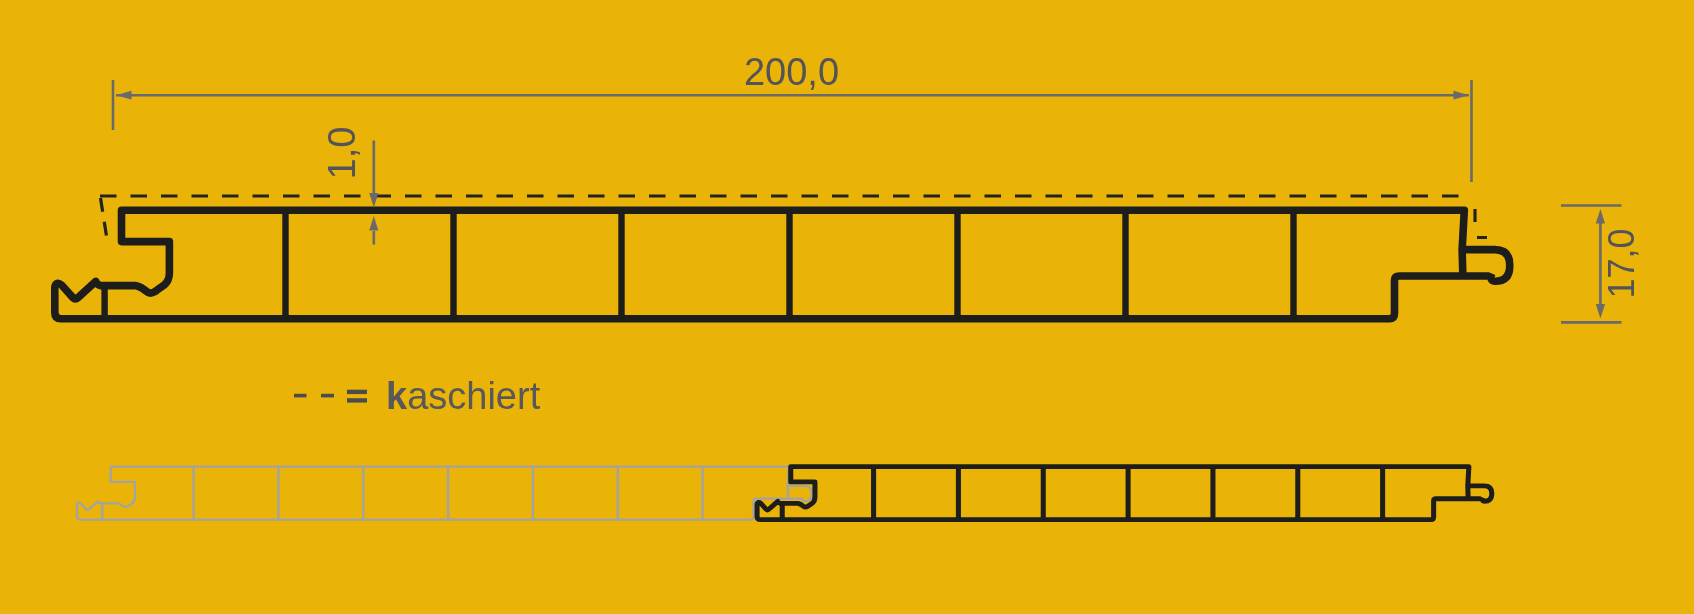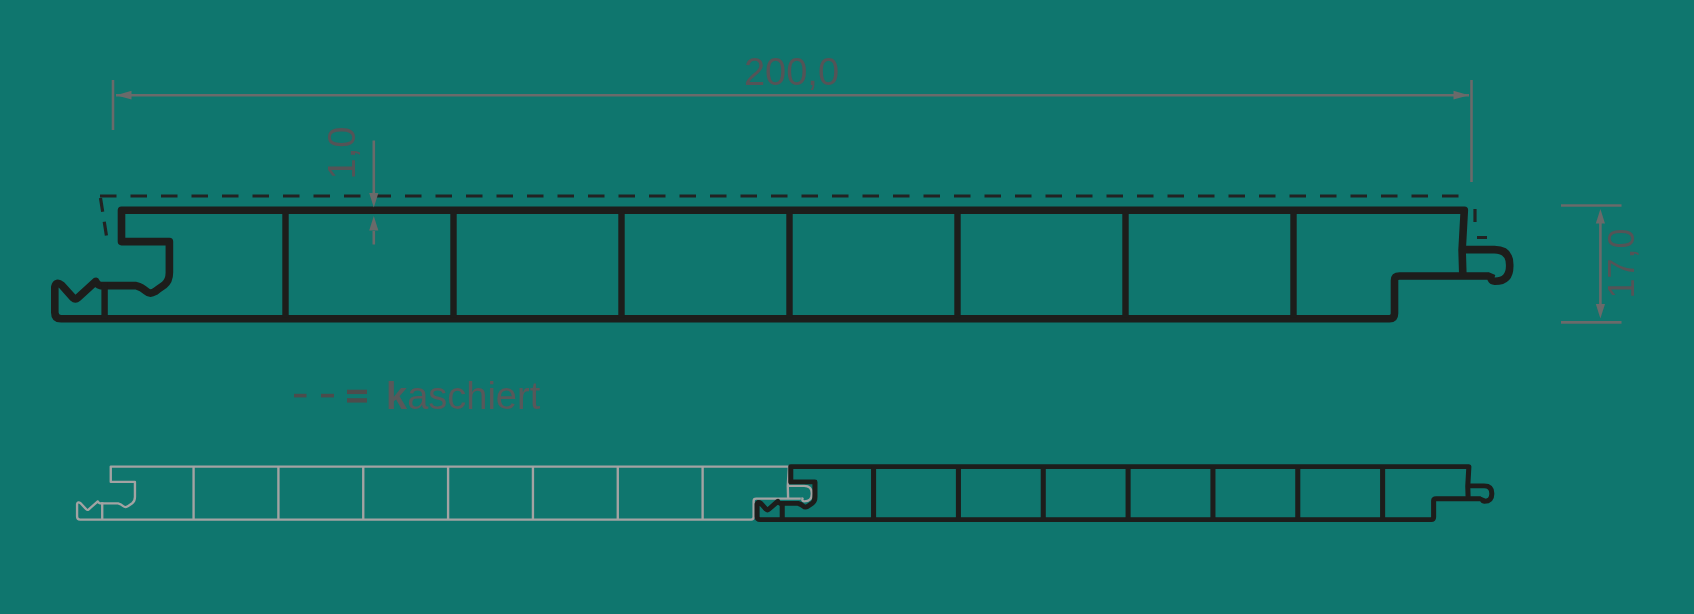--- a/index.html
+++ b/index.html
@@ -1,16 +1,16 @@
 <!DOCTYPE html>
 <html><head>
 <meta charset="utf-8">
 <style>
   html,body{margin:0;padding:0;background:#ffffff;}
-  .wrap{position:relative;width:1694px;height:614px;background:#0f766e;overflow:hidden;
+  .wrap{position:relative;width:1694px;height:614px;background:#eab308;overflow:hidden;
         font-family:"Liberation Sans", sans-serif;}
   svg{position:absolute;left:0;top:0;}
   text{font-family:"Liberation Sans", sans-serif;}
 </style>
 </head>
 <body>
 
 <div class="wrap">
 <svg width="1694" height="614" viewBox="0 0 1694 614">
   <defs>

